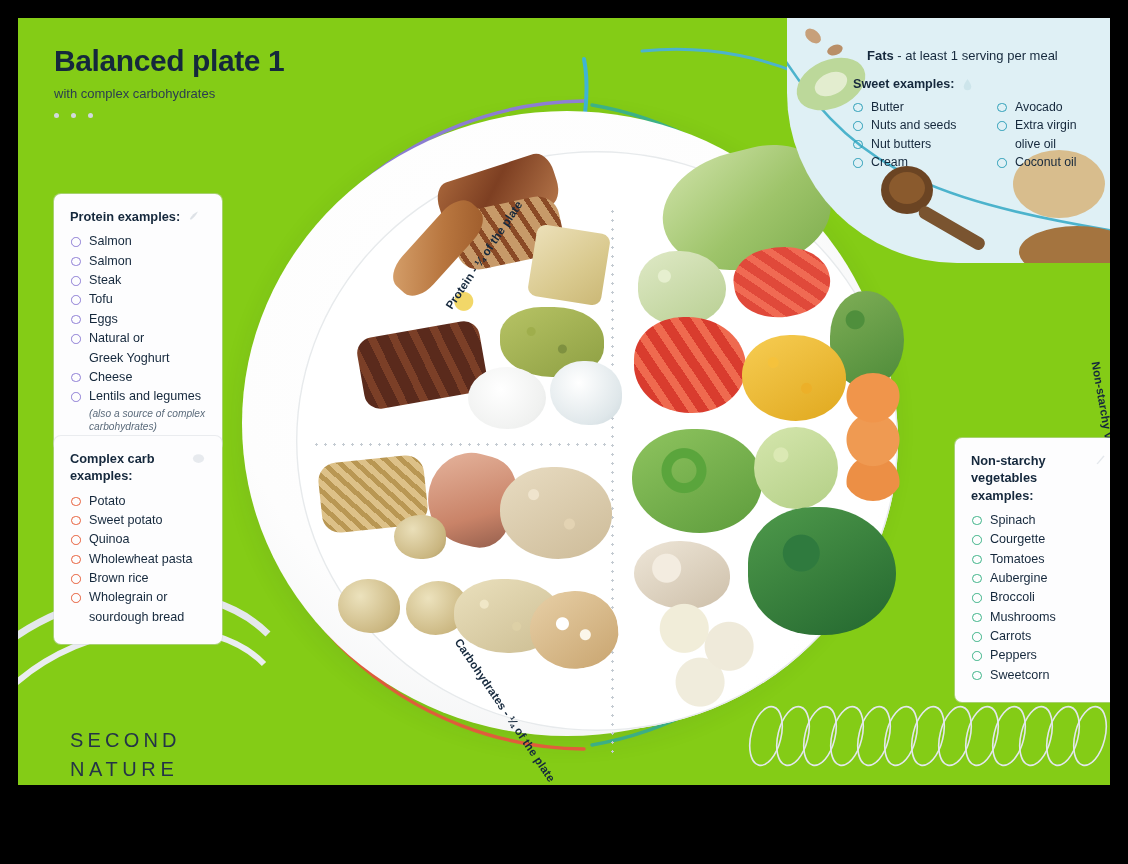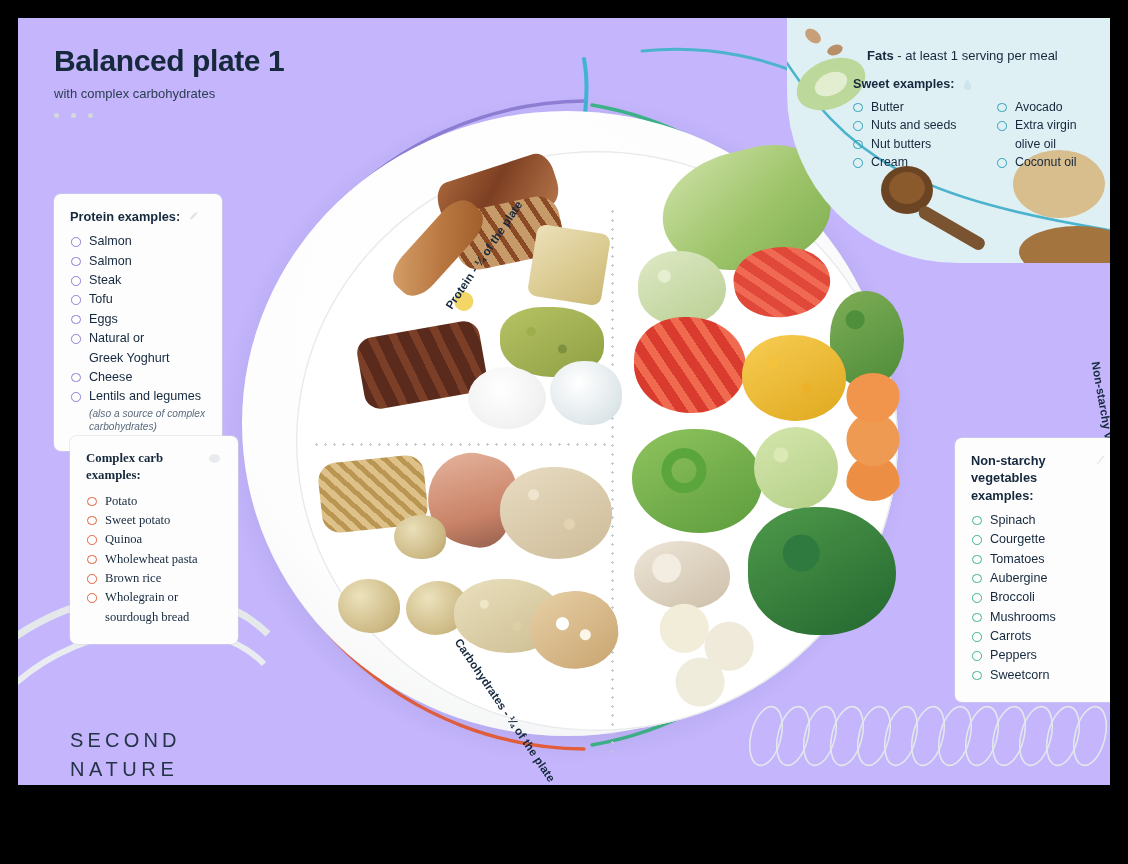--- a/index.html
+++ b/index.html
@@ -6,21 +6,21 @@
   html,body{
     width:1128px; height:864px;
     background:#000;
     font-family:"Liberation Sans", sans-serif;
     overflow:hidden;
   }
   #stage{
     position:absolute;
     left:18px; top:18px;
     width:1092px; height:767px;
-    background:#c4b5fd;
+    background:#84cc16;
     overflow:hidden;
   }
 
   
   .bg-svg{ position:absolute; inset:0; width:100%; height:100%; pointer-events:none; }
 
   
   #header{ position:absolute; left:36px; top:26px; }
   #title{
     font-size:30px; font-weight:bold; color:#15283c;
@@ -59,21 +59,21 @@
     border:1.6px solid var(--bc);
   }
   ul.list li.cont{ padding-left:19px; }
   li .note{
     display:block; font-size:10.2px; font-style:italic;
     color:#5b6b7b; line-height:1.3; margin-top:1px;
   }
 
   #card-protein{ left:36px; top:176px; width:168px; --bc:#8f7fd6; }
   #card-protein ul.list li::before{ border-color:#8f7fd6; }
-  #card-carb{ left:52px; top:418px; width:168px;font-family:Liberation Serif, serif; --bc:#e8603c; }
+  #card-carb{ left:36px; top:418px; width:168px; --bc:#e8603c; }
   #card-carb ul.list li::before{ border-color:#e8603c; }
   #card-veg{ left:937px; top:420px; width:170px; --bc:#3eb489; }
   #card-veg ul.list li::before{ border-color:#3eb489; }
 
   
   #card-fats{
     position:absolute; left:769px; top:-10px; width:340px; height:255px;
     background:#dff0f5; border-radius:0 0 0 170px;
     overflow:hidden;
   }

